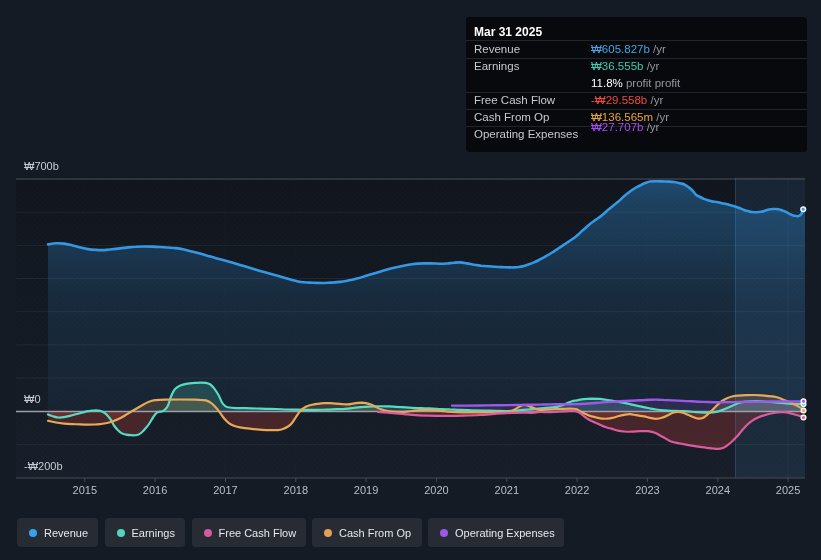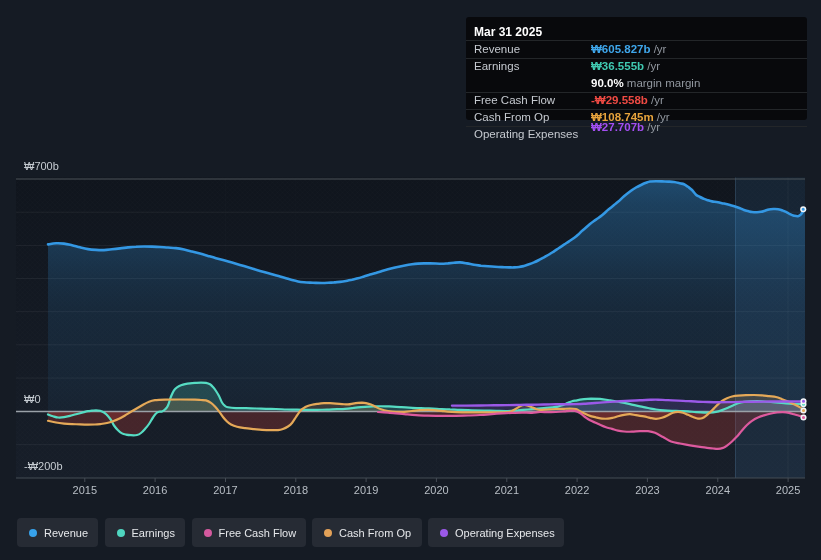--- a/index.html
+++ b/index.html
@@ -1,22 +1,22 @@
 <!DOCTYPE html>
 <html><head><meta charset="utf-8">
 <style>
 html,body{margin:0;padding:0;background:#151b24;width:821px;height:560px;overflow:hidden}
 #stage{position:relative;width:821px;height:560px;font-family:"Liberation Sans",sans-serif}
 svg{position:absolute;left:0;top:0}
-.tt{position:absolute;left:466px;top:17px;width:341px;height:103px;background:#08090c;border-radius:3px}
+.tt{position:absolute;left:466px;top:17px;width:341px;height:135px;background:#08090c;border-radius:3px}
 .ttt{position:absolute;left:8px;top:6.5px;height:16px;line-height:16px;font-size:12px;font-weight:bold;color:#fff}
 .sep{position:absolute;left:0;width:341px;height:1px;background:#232629}
 .lbl{position:absolute;left:8px;height:15px;line-height:15px;font-size:11.5px;color:#c6cad0}
 .val{position:absolute;left:125px;height:15px;line-height:15px;font-size:11.5px}
-.val b{font-weight:bold}
+.val b{font-weight:normal}
 .yr{color:#9298a0}
 .legend{position:absolute;left:0;top:518px;width:821px;height:29px}
 .chip{position:absolute;top:0;height:29px;background:#262b34;border-radius:4px;display:flex;align-items:center;padding-left:12px;box-sizing:border-box;color:#e6e8eb;font-size:11px}
 .dot{width:8px;height:8px;border-radius:50%;margin-right:7px;flex:0 0 8px}
 </style></head>
 <body>
 <div id="stage">
 <svg width="821" height="560" viewBox="0 0 821 560" font-family="Liberation Sans, sans-serif">
 <defs>
 <linearGradient id="revg" x1="0" y1="0" x2="0" y2="1">
@@ -115,27 +115,27 @@
 <text x="24" y="470" font-size="11" fill="#c6ccd2">-₩200b</text>
 </svg>
 <div class="tt">
 <div class="ttt">Mar 31 2025</div>
 <div class="sep" style="top:23.3px"></div>
 <div class="lbl" style="top:24.8px">Revenue</div>
       <div class="val" style="top:24.8px"><b style="color:#3fa7ec">₩605.827b</b><span class="yr"> /yr</span></div>
 <div class="sep" style="top:40.9px"></div>
 <div class="lbl" style="top:42.4px">Earnings</div>
       <div class="val" style="top:42.4px"><b style="color:#40cab2">₩36.555b</b><span class="yr"> /yr</span></div>
-<div class="val" style="top:59.3px"><b style="color:#fff">90.0%</b><span class="yr"> margin margin</span></div>
+<div class="val" style="top:59.3px"><b style="color:#fff">11.8%</b><span class="yr"> profit profit</span></div>
 <div class="sep" style="top:75.2px"></div>
 <div class="lbl" style="top:76.1px">Free Cash Flow</div>
       <div class="val" style="top:76.1px"><b style="color:#ef4a43">-₩29.558b</b><span class="yr"> /yr</span></div>
 <div class="sep" style="top:92.2px"></div>
 <div class="lbl" style="top:93.0px">Cash From Op</div>
-      <div class="val" style="top:93.0px"><b style="color:#e7a33c">₩108.745m</b><span class="yr"> /yr</span></div>
+      <div class="val" style="top:93.0px"><b style="color:#e7a33c">₩136.565m</b><span class="yr"> /yr</span></div>
 <div class="sep" style="top:109.2px"></div>
 <div class="lbl" style="top:110.1px">Operating Expenses</div>
       <div class="val" style="top:103px"><b style="color:#a44ef2">₩27.707b</b><span class="yr"> /yr</span></div>
 </div>
 <div class="legend">
       <div class="chip" style="left:17px;width:81px">
         <span class="dot" style="background:#37a2eb"></span>
         <span>Revenue</span>
       </div>
       <div class="chip" style="left:104.5px;width:80.5px">

